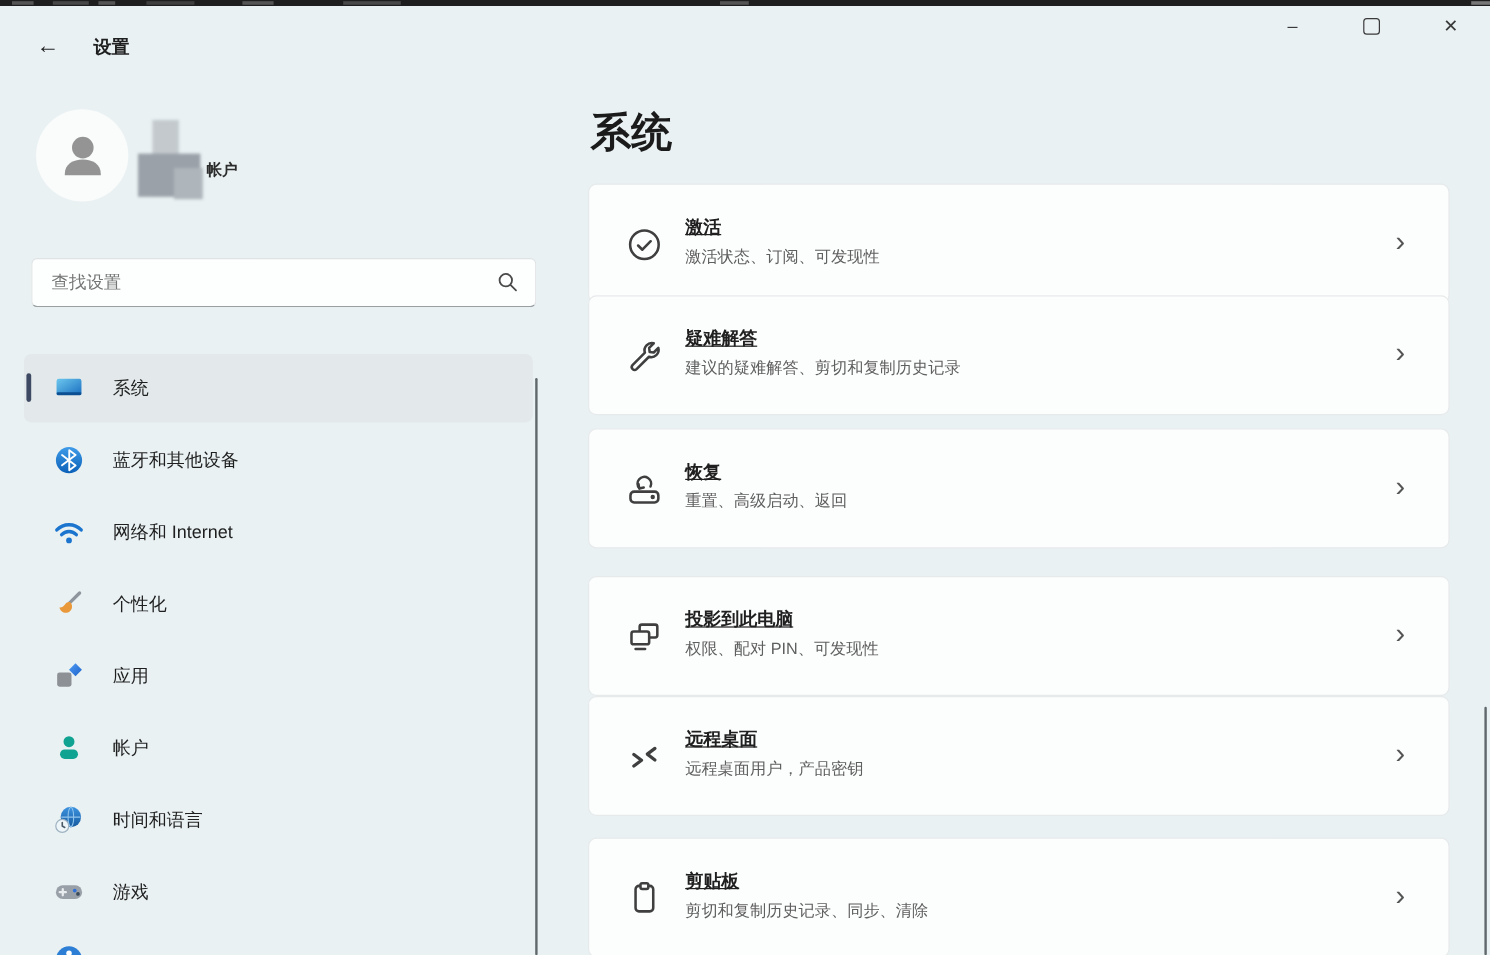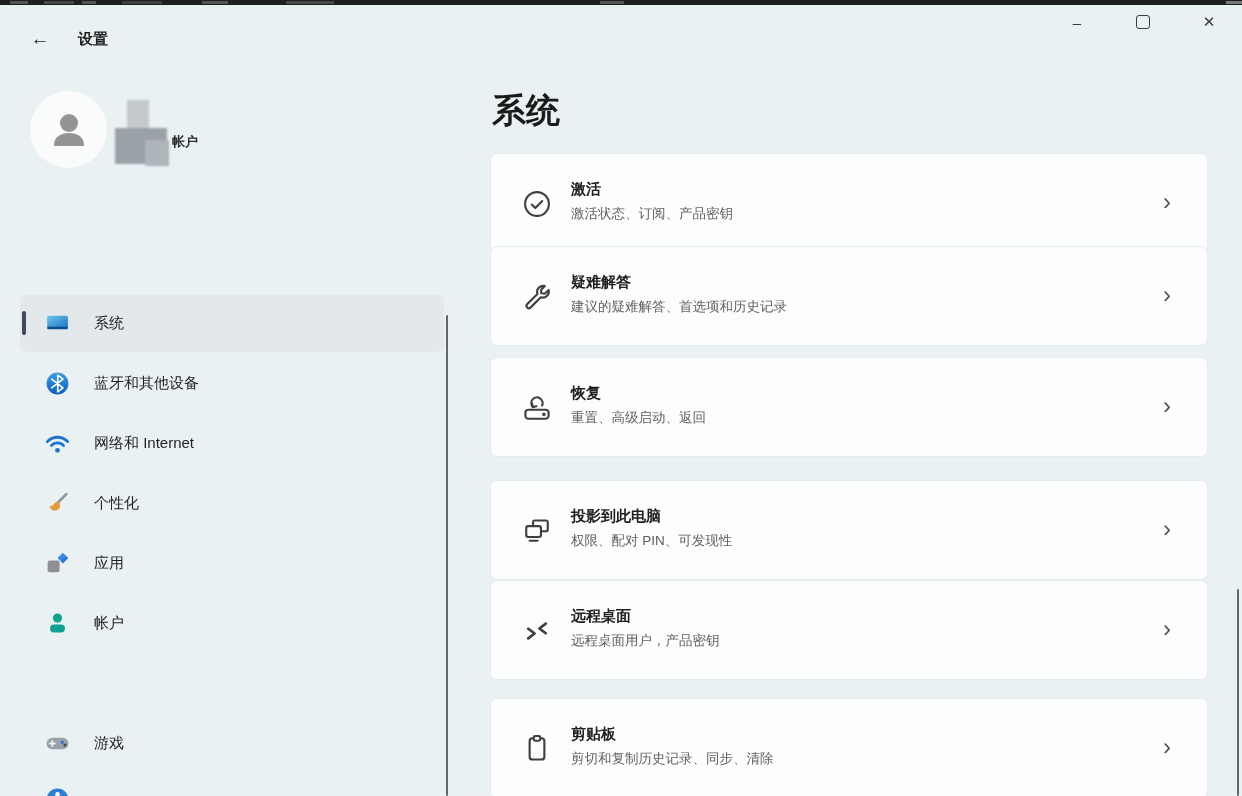--- a/index.html
+++ b/index.html
@@ -45,21 +45,21 @@
   .nav-label{position:absolute;left:74px;font-size:15px;color:#1f1f1f;}
 
   .sidebar-scroll{position:absolute;left:446px;top:315px;width:2px;height:481px;background:#60686c;border-radius:1px;}
   .main-scroll{position:absolute;left:1237px;top:589px;width:2px;height:207px;background:#60686c;border-radius:1px;}
 
   
   .page-title{position:absolute;left:492px;top:88px;font-size:34px;font-weight:700;color:#1b1b1b;}
   .card{position:absolute;left:490px;width:718px;height:100px;background:#fcfdfd;
     border:1px solid #e7eaeb;border-radius:7px;box-sizing:border-box;cursor:pointer;}
   .card-ico{position:absolute;left:29px;top:33px;width:34px;height:34px;}
-  .card-title{position:absolute;left:80px;top:26px;font-size:15px;font-weight:700;color:#202020;}
+  .card-title{position:absolute;left:80px;top:26px;font-size:15px;font-weight:700;color:#202020;text-decoration:underline;}
   .card-sub{position:absolute;left:80px;top:51px;font-size:13.5px;color:#5f5f5f;}
   .card-chev{position:absolute;right:36px;top:34px;font-size:24px;color:#555;line-height:28px;}
 
   svg{display:block;}
 </style>
 </head>
 <body>
 
 <div class="window">
 
@@ -92,20 +92,27 @@
       <path d="M8 38c0-8 6.7-12 15-12s15 4 15 12v1H8z" fill="#949494"></path>
     </svg>
   </div>
   <div class="redact">
     <b style="left:12px;top:0;width:22px;height:64px;background:#c3c9cd"></b>
     <b style="left:0;top:28px;width:52px;height:36px;background:#9aa1a8"></b>
     <b style="left:30px;top:40px;width:24px;height:26px;background:#aeb5bb"></b>
   </div>
   <div class="user-suffix">帐户</div>
 
+  <div class="search-box">
+    <input type="text" placeholder="查找设置" style="">
+    <svg class="search-icon" width="18" height="18" viewBox="0 0 18 18">
+      <circle cx="7.5" cy="7.5" r="5.2" fill="none" stroke="#4a4a4a" stroke-width="1.5"></circle>
+      <line x1="11.6" y1="11.6" x2="16" y2="16" stroke="#4a4a4a" stroke-width="1.5" stroke-linecap="round"></line>
+    </svg>
+  </div>
 
   <div class="nav">
 
     <div class="nav-item selected" style="top:7px">
       <span class="accent-pill"></span>
       <svg class="nav-ico" viewBox="0 0 26 26">
         <defs>
             <linearGradient id="gsys" x1="0" y1="0" x2="1" y2="1">
           <stop offset="0" stop-color="#6cc7ee"></stop>
               <stop offset="1" stop-color="#1b6fc0"></stop>
@@ -163,20 +170,35 @@
     </div>
 
     <div class="nav-item" style="top:307px">
       <svg class="nav-ico" viewBox="0 0 26 26">
         <circle cx="13" cy="7.8" r="4.4" fill="#10a392"></circle>
         <rect x="5.8" y="14" width="14.4" height="7.6" rx="3.8" fill="#10a392"></rect>
       </svg>
       <span class="nav-label">帐户</span>
     </div>
 
+    <div class="nav-item" style="top:367px">
+      <svg class="nav-ico" viewBox="0 0 26 26">
+        <defs>
+            <linearGradient id="gtl" x1="0" y1="0" x2="0" y2="1">
+          <stop offset="0" stop-color="#3d93e0"></stop>
+              <stop offset="1" stop-color="#155a9e"></stop>
+            </linearGradient>
+          </defs>
+        <circle cx="14.5" cy="10.5" r="8.2" fill="url(#gtl)"></circle>
+        <path d="M6.8 10.5h15.4M14.5 2.3c3 2.3 3 14.1 0 16.4M14.5 2.3c-3 2.3-3 14.1 0 16.4" fill="none" stroke="#8fc3ec" stroke-width=".9"></path>
+        <circle cx="7.6" cy="17.6" r="5.2" fill="#eef5f9" stroke="#9fb3c2" stroke-width="1"></circle>
+        <path d="M7.6 14.9v2.8l2 1.1" fill="none" stroke="#4a5a66" stroke-width="1.3" stroke-linecap="round"></path>
+      </svg>
+      <span class="nav-label">时间和语言</span>
+    </div>
 
     <div class="nav-item" style="top:427px">
       <svg class="nav-ico" viewBox="0 0 26 26">
         <rect x="2.5" y="7.5" width="21" height="11" rx="5.5" fill="#9aa0a8"></rect>
         <path d="M8 10.5v5M5.5 13h5" stroke="#e8ecef" stroke-width="1.8" stroke-linecap="round"></path>
         <circle cx="17.6" cy="11.7" r="1.5" fill="#2f6fd6"></circle>
         <circle cx="20.2" cy="14.4" r="1.5" fill="#3b4a5a"></circle>
       </svg>
       <span class="nav-label">游戏</span>
     </div>
@@ -192,30 +214,30 @@
   <div class="sidebar-scroll"></div>
 
   <div class="page-title">系统</div>
 
   <div class="card" style="top:153px">
     <svg class="card-ico" viewBox="0 0 24 24" fill="none" stroke="#3f3f3f" stroke-width="1.5" stroke-linecap="round" stroke-linejoin="round">
       <circle cx="12" cy="12" r="8.4"></circle>
       <path d="M8.3 12.4l2.5 2.5 4.9-5"></path>
     </svg>
     <div class="card-title">激活</div>
-    <div class="card-sub">激活状态、订阅、产品密钥</div>
+    <div class="card-sub">激活状态、订阅、可发现性</div>
     <div class="card-chev">›</div>
   </div>
 
   <div class="card" style="top:246px">
     <svg class="card-ico" viewBox="0 0 24 24" fill="none" stroke="#3f3f3f" stroke-width="1.5" stroke-linecap="round" stroke-linejoin="round">
       <path d="M20.2 7a4.3 4.3 0 0 1-5.5 5.2l-7.3 7.3a1.7 1.7 0 0 1-2.4-2.4l7.3-7.3A4.3 4.3 0 0 1 17.5 4.3l-2.7 2.7.3 2.4 2.4.3z"></path>
     </svg>
     <div class="card-title">疑难解答</div>
-    <div class="card-sub">建议的疑难解答、首选项和历史记录</div>
+    <div class="card-sub">建议的疑难解答、剪切和复制历史记录</div>
     <div class="card-chev">›</div>
   </div>
 
   <div class="card" style="top:357px">
     <svg class="card-ico" viewBox="0 0 24 24" fill="none" stroke="#3f3f3f" stroke-width="1.5" stroke-linecap="round" stroke-linejoin="round">
       <rect x="3.8" y="13.2" width="16.4" height="6.4" rx="2.2"></rect>
       <circle cx="16.9" cy="16.4" r=".55" fill="#3f3f3f"></circle>
       <path d="M15.6 10.2a4 4 0 1 0-6.6 1"></path>
       <path d="M9 11.4l-.5-2.7M9 11.4l2.6-.6"></path>
     </svg>

